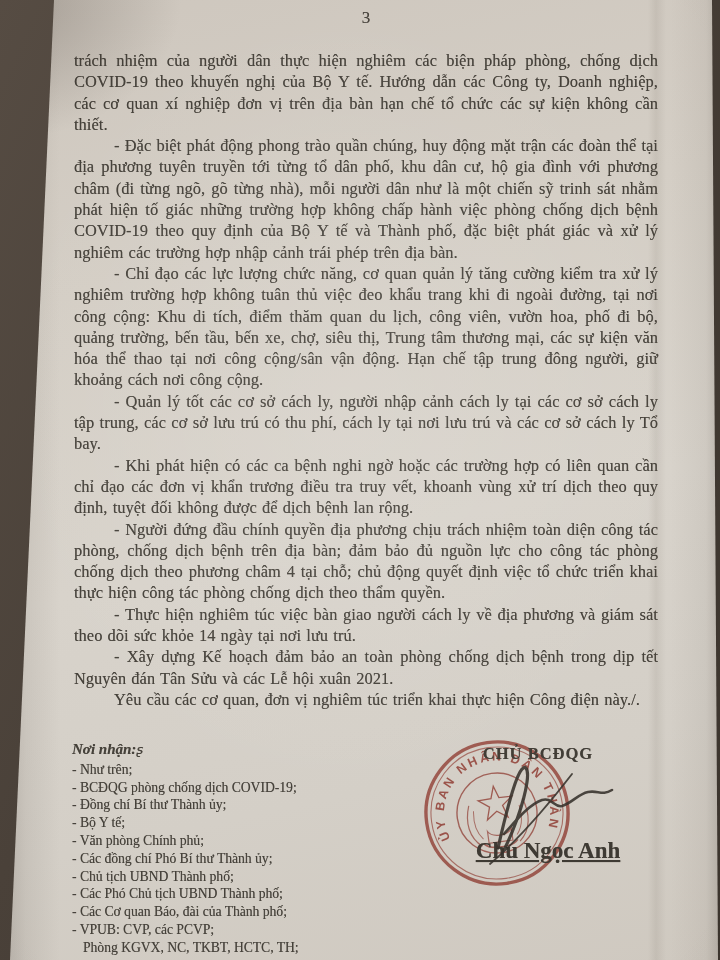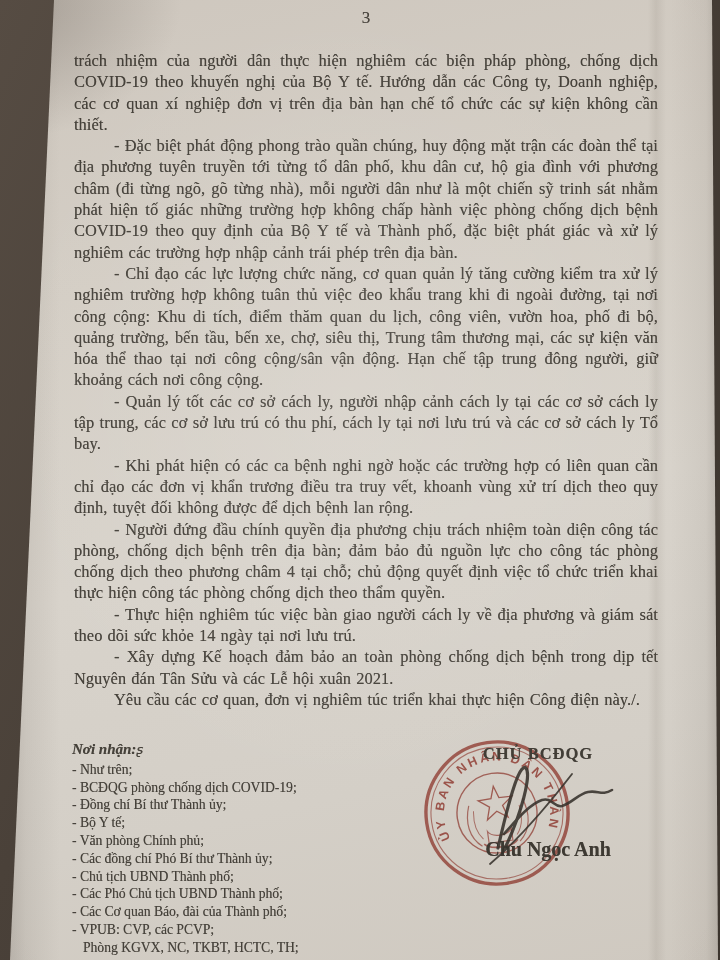--- a/index.html
+++ b/index.html
@@ -50,22 +50,22 @@
   .recipients li.cont{padding-left:11px;}
   
   .sign-area{position:absolute;left:408px;top:736px;width:260px;height:200px;}
   .sign-title{
     position:absolute;left:0;right:0;top:8px;text-align:center;
     font-weight:bold;font-size:16.5px;letter-spacing:1px;color:#413d36;
     text-shadow:.2px .2px .5px rgba(70,64,56,.55);z-index:3;
   }
   .sign-name{
     position:absolute;left:40px;top:102px;width:200px;text-align:center;
-    font-weight:bold;font-size:20px;color:#3e3a33;
-    text-shadow:.2px .2px .5px rgba(70,64,56,.55);z-index:3;
+    font-weight:bold;font-size:23px;color:#3e3a33;
+    text-shadow:.2px .2px .5px rgba(70,64,56,.55);z-index:3;text-decoration:underline;
   }
   .stamp{position:absolute;left:14px;top:2px;z-index:2;mix-blend-mode:multiply;opacity:.88;}
   .autograph{position:absolute;left:52px;top:16px;z-index:4;opacity:.88;}
 </style>
 </head>
 <body>
 
 <div class="paper">
   <div class="page-number">3</div>
 

